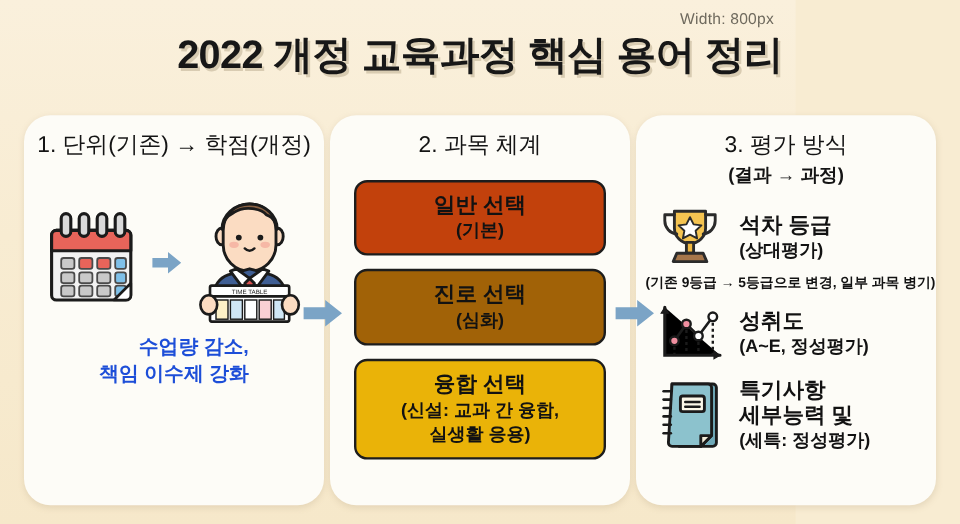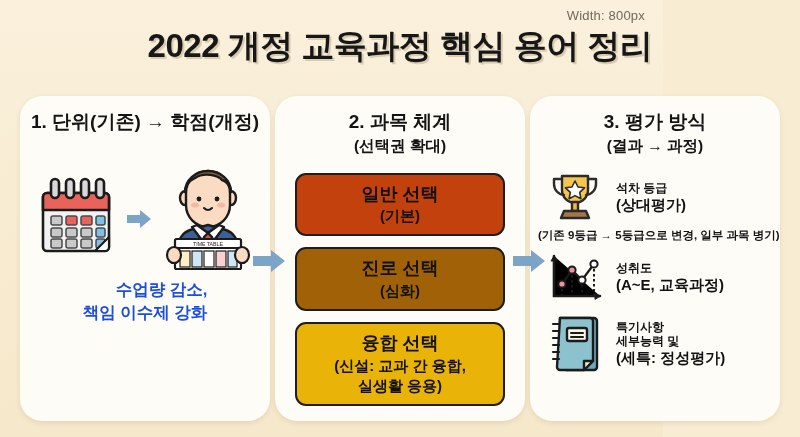--- a/index.html
+++ b/index.html
@@ -60,21 +60,21 @@
     box-sizing: border-box;
     padding: 14px 10px 10px 10px;
     box-shadow: 0 2px 5px rgba(150,130,95,.18);
     display: flex;
     flex-direction: column;
     align-items: center;
     position: relative;
   }
   .card-title {
     font-size: 19px;
-    font-weight: bold;
+    font-weight: normal;
     text-align: center;
     line-height: 1.24;
     color: #141414;
   }
   .card-subtitle {
     font-size: 15.5px;
     font-weight: bold;
     text-align: center;
     color: #141414;
     margin-top: 2px;
@@ -159,21 +159,21 @@
   .eval-icon {
     flex: none;
     width: 62px;
     height: 58px;
     display: flex;
     align-items: center;
     justify-content: center;
   }
   .eval-text { flex: 1; }
   .ev-name {
-    font-size: 12px;
+    font-size: 18px;
     font-weight: bold;
     line-height: 1.2;
     color: #121212;
   }
   .ev-note {
     font-size: 15px;
     font-weight: bold;
     line-height: 1.28;
     color: #121212;
   }
@@ -294,21 +294,20 @@
       </div>
 
       <div class="c1-footer">
         <div>수업량 감소,</div>
         <div>책임 이수제 강화</div>
       </div>
     </div>
 
     <div class="card">
       <div class="card-title">2. 과목 체계</div>
-      <div class="card-subtitle">(선택권 확대)</div>
 
       <div class="subject-list">
 
         <div class="subject-box sb-general">
           <div class="sb-name">일반 선택</div>
           <div class="sb-note">(기본)</div>
         </div>
 
         <div class="subject-box sb-career">
           <div class="sb-name">진로 선택</div>
@@ -367,21 +366,21 @@
                 <line x1="48" y1="12" x2="48" y2="44"></line>
               </g>
               <circle cx="16" cy="32" r="3.6" fill="#f08fa0" stroke="#1b1b1b" stroke-width="2"></circle>
               <circle cx="26" cy="18" r="3.6" fill="#f08fa0" stroke="#1b1b1b" stroke-width="2"></circle>
               <circle cx="36" cy="28" r="3.6" fill="#ffffff" stroke="#1b1b1b" stroke-width="2"></circle>
               <circle cx="48" cy="12" r="3.6" fill="#ffffff" stroke="#1b1b1b" stroke-width="2"></circle>
             </svg>
           </span>
           <div class="eval-text">
             <div class="ev-name">성취도</div>
-            <div class="ev-note">(A~E, 교육과정)</div>
+            <div class="ev-note">(A~E, 정성평가)</div>
           </div>
         </div>
 
         <div class="row-gap"></div>
 
         <div class="eval-row">
           <span class="eval-icon">
             <svg width="56" height="60" viewBox="0 0 56 60">
               <g stroke="#1b1b1b" stroke-width="2.4" stroke-linejoin="round">
                 <path d="M13 4 h34 a3 3 0 0 1 3 3 v46 a3 3 0 0 1 -3 3 h-28 l-6 -7 Z" fill="#6fa9b8"></path>

